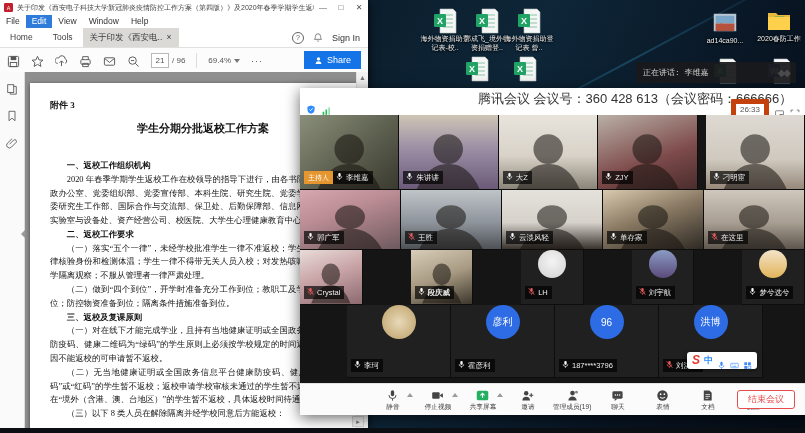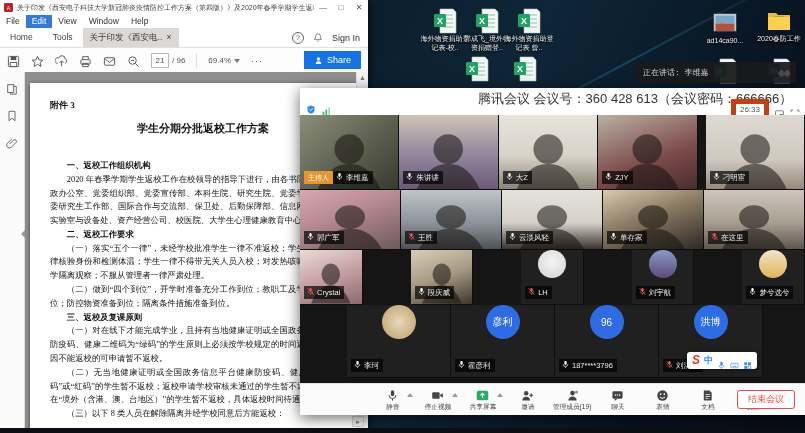--- a/index.html
+++ b/index.html
@@ -519,21 +519,21 @@
                 <span><svg viewBox="0 0 14 13" width="9" height="9" stroke-width="1">
                     <rect x="5.2" y="1" width="3.6" height="6.2" rx="1.8" fill="#e85b5b"></rect>
                     <path d="M3.4 6 a3.6 3.6 0 0 0 7.2 0" stroke="#e85b5b" fill="none"></path>
                     <path d="M7 9.6 V11.8" stroke="#e85b5b"></path>
                     <path d="M2.5 1.5 11.5 11.5" stroke="#e85b5b" stroke-width="1.3"></path>
                   </svg></span>
                 <span>Crystal</span>
               </span>
             </div>
           </div>
-          <div class="tile" style="flex: 1 1 0%; background: linear-gradient(160deg, rgb(216, 205, 185) 0%, rgb(168, 154, 130) 50%, rgb(60, 54, 44) 100%);">
+          <div class="tile" style="flex: 1 1 0%; background: linear-gradient(160deg, rgb(216, 205, 185) 0%, rgb(168, 154, 130) 50%, rgb(60, 54, 44) 100%); font-weight: bold;">
             <svg class="sil" viewBox="0 0 100 70" preserveAspectRatio="none">
               <ellipse cx="50" cy="27" rx="15" ry="16" fill="rgba(22,18,15,.55)"></ellipse>
               <path d="M18 70 Q30 42 50 43 Q70 42 82 70 Z" fill="rgba(22,18,15,.55)"></path>
             </svg>
             <div class="nametag">
               <span class="tagbody">
                 <span><svg viewBox="0 0 14 13" width="9" height="9" stroke-width="1">
                     <rect x="5.2" y="1" width="3.6" height="6.2" rx="1.8" fill="#fff"></rect>
                     <path d="M3.4 6 a3.6 3.6 0 0 0 7.2 0" stroke="#fff" fill="none"></path>
                     <path d="M7 9.6 V11.8" stroke="#fff"></path>

